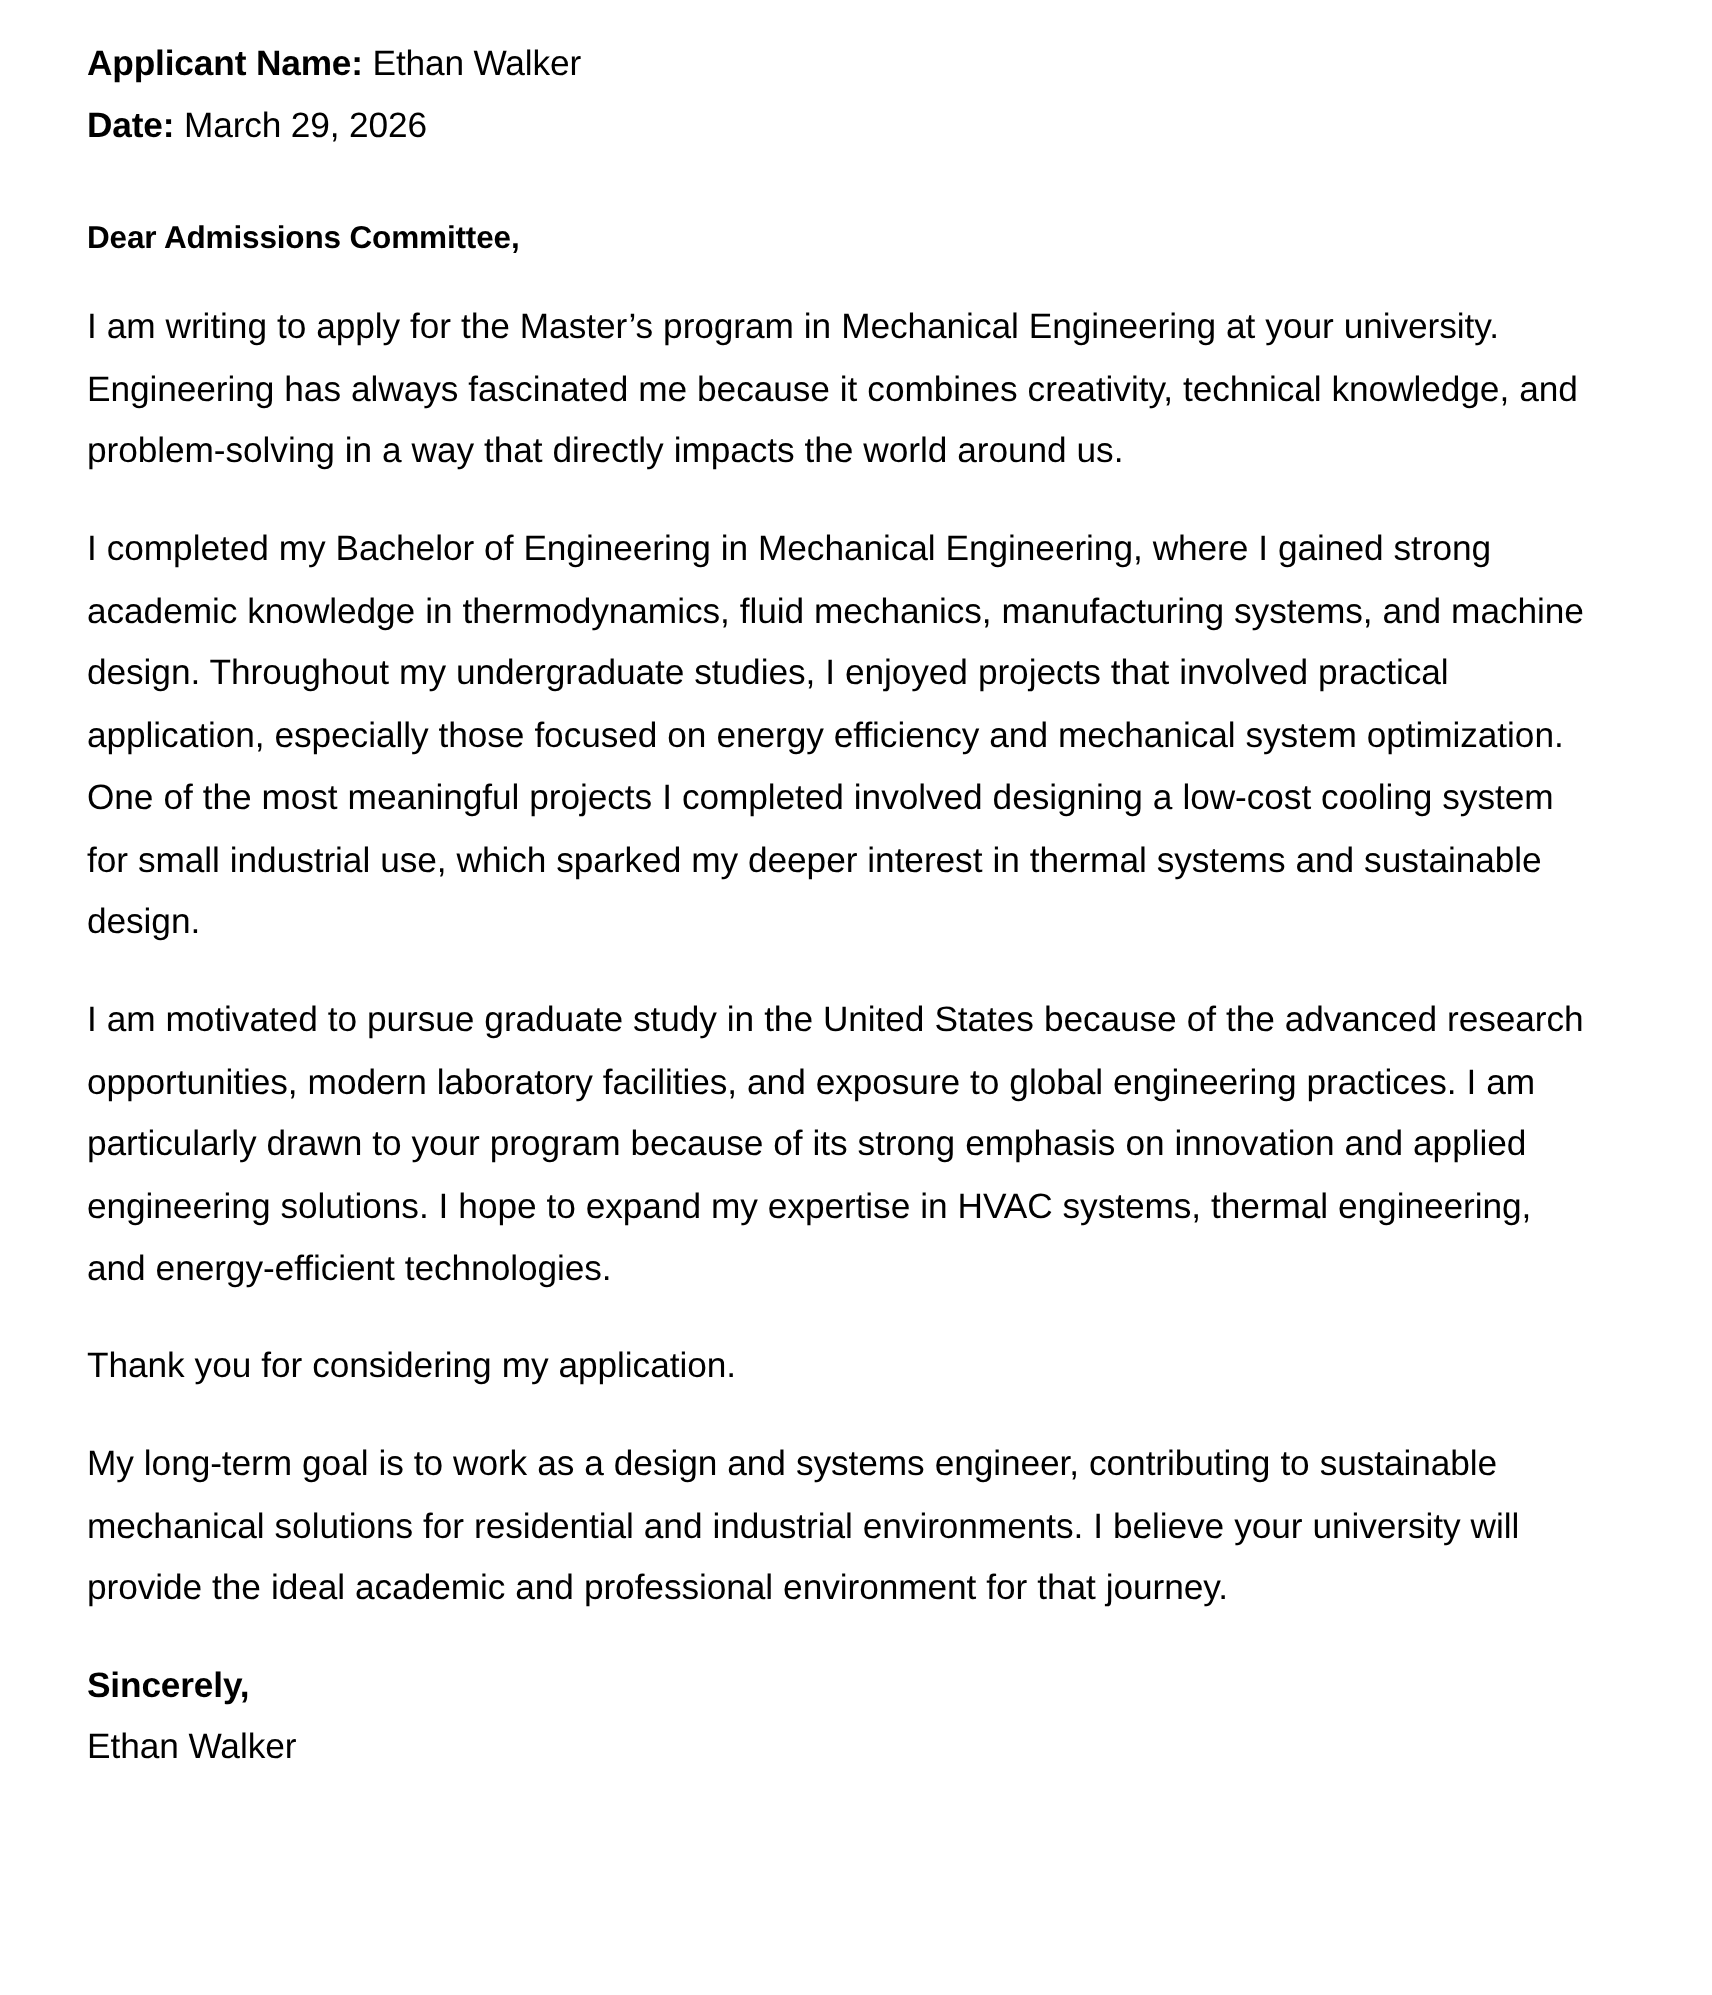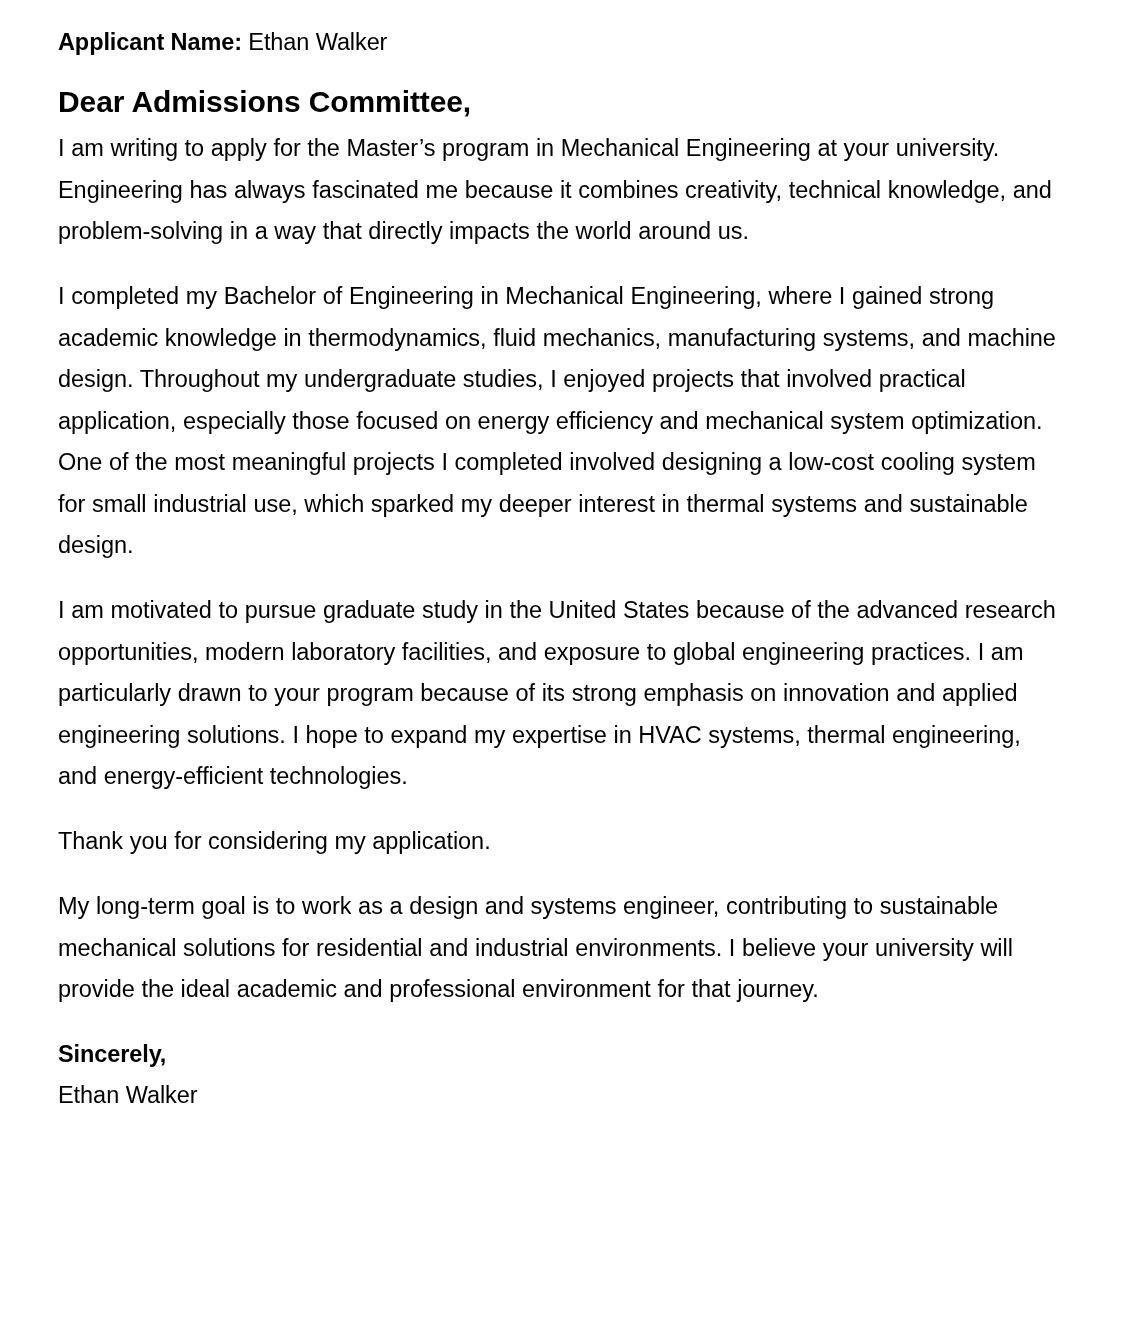--- a/index.html
+++ b/index.html
@@ -34,33 +34,33 @@
     white-space: nowrap;
   }
   .meta-label {
     font-weight: bold;
   }
   .meta-value {
     font-weight: normal;
   }
   
   .salutation {
-    font-size: 30px;
+    font-size: 21px;
     line-height: 41px;
     font-weight: bold;
     letter-spacing: -0.1px;
-    margin-top: 18px;
+    margin-top: 34px;
   }
   
   .para {
     font-size: 23.5px;
     line-height: 41.5px;
     letter-spacing: -0.05px;
     text-align: left;
-    margin-top: 6px;
+    margin-top: 18px;
     word-spacing: 0.2px;
   }
   
   .closing {
     font-size: 23.5px;
     line-height: 41px;
     font-weight: bold;
     letter-spacing: -0.1px;
     margin-top: 20px;
   }
@@ -75,20 +75,23 @@
 </head>
 <body>
 
 <div class="page">
   <div class="doc">
 
     <div class="meta-line">
       <span class="meta-label">Applicant Name:</span><span class="meta-value"> Ethan Walker</span>
     </div>
 
+    <div class="meta-line">
+      <span class="meta-label">Date:</span><span class="meta-value"> March 29, 2026</span>
+    </div>
 
 
     <div class="salutation">Dear Admissions Committee,</div>
 
     <p class="para">I am writing to apply for the Master’s program in Mechanical Engineering at your university. Engineering has always fascinated me because it combines creativity, technical knowledge, and problem-solving in a way that directly impacts the world around us.</p>
     <p class="para">I completed my Bachelor of Engineering in Mechanical Engineering, where I gained strong academic knowledge in thermodynamics, fluid mechanics, manufacturing systems, and machine design. Throughout my undergraduate studies, I enjoyed projects that involved practical application, especially those focused on energy efficiency and mechanical system optimization. One of the most meaningful projects I completed involved designing a low-cost cooling system for small industrial use, which sparked my deeper interest in thermal systems and sustainable design.</p>
     <p class="para">I am motivated to pursue graduate study in the United States because of the advanced research opportunities, modern laboratory facilities, and exposure to global engineering practices. I am particularly drawn to your program because of its strong emphasis on innovation and applied engineering solutions. I hope to expand my expertise in HVAC systems, thermal engineering, and energy-efficient technologies.</p>
     <p class="para">Thank you for considering my application.</p>
     <p class="para">My long-term goal is to work as a design and systems engineer, contributing to sustainable mechanical solutions for residential and industrial environments. I believe your university will provide the ideal academic and professional environment for that journey.</p>
 

